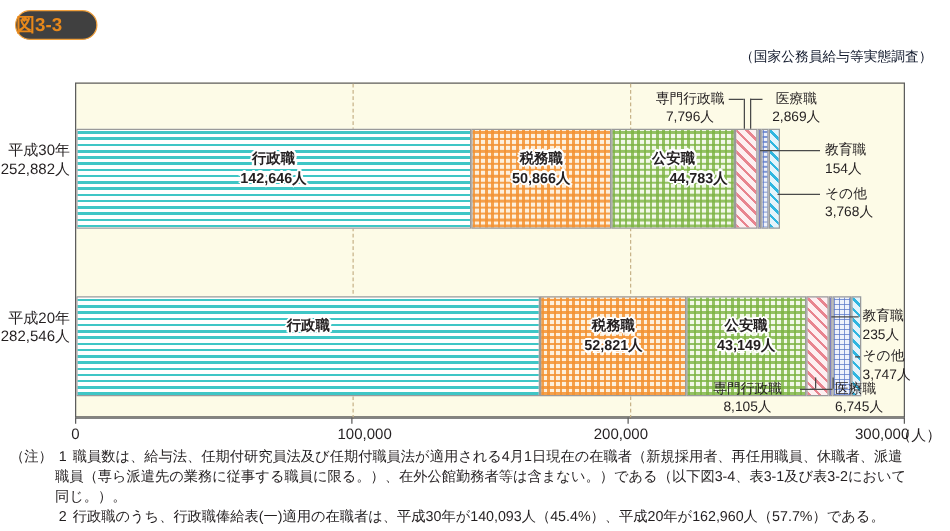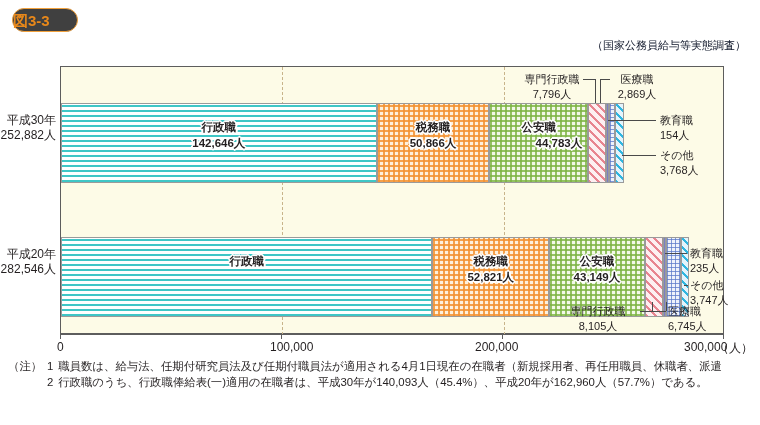--- a/index.html
+++ b/index.html
@@ -264,20 +264,24 @@
 <div class="tick-label" style="left:717px;">（人）</div>
 
 <div id="notes">
   <div class="note-row">
     <span class="note-marker">（注）</span>
     <span class="note-num">1</span>
     <span class="note-body">
       <span>職員数は、給与法、任期付研究員法及び任期付職員法が適用される4月1日現在の在職者（新規採用者、再任用職員、休職者、派遣</span>
     </span>
   </div>
+  <div class="note-indent">
+    <div>職員（専ら派遣先の業務に従事する職員に限る。）、在外公館勤務者等は含まない。）である（以下図3-4、表3-1及び表3-2において</div>
+    <div>同じ。）。</div>
+  </div>
   <div class="note-row">
     <span class="note-marker" style="visibility:hidden;">（注）</span>
     <span class="note-num">2</span>
     <span class="note-body">
       <span>行政職のうち、行政職俸給表(一)適用の在職者は、平成30年が140,093人（45.4%）、平成20年が162,960人（57.7%）である。</span>
     </span>
   </div>
 </div>
 
 </body></html>

